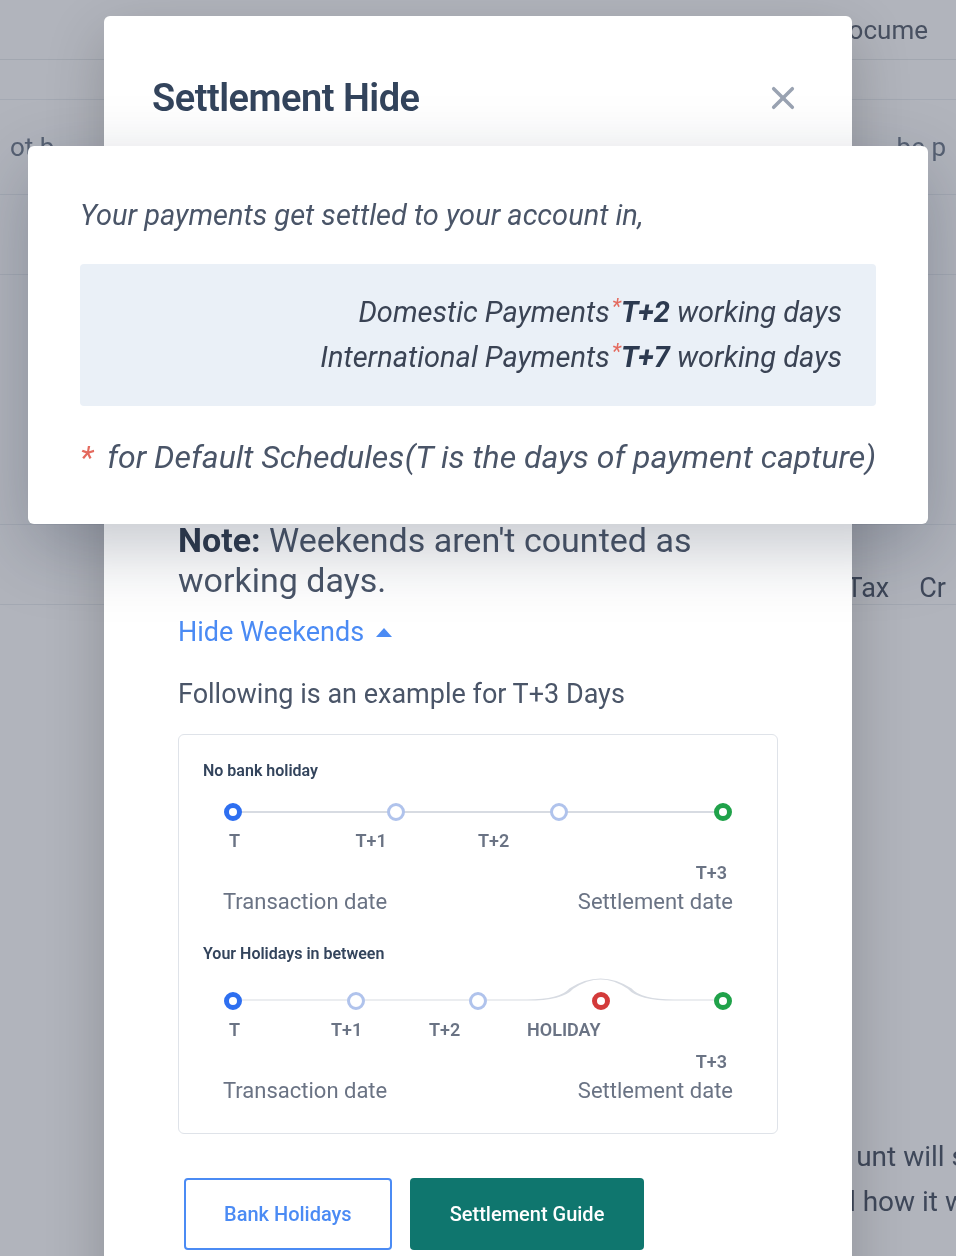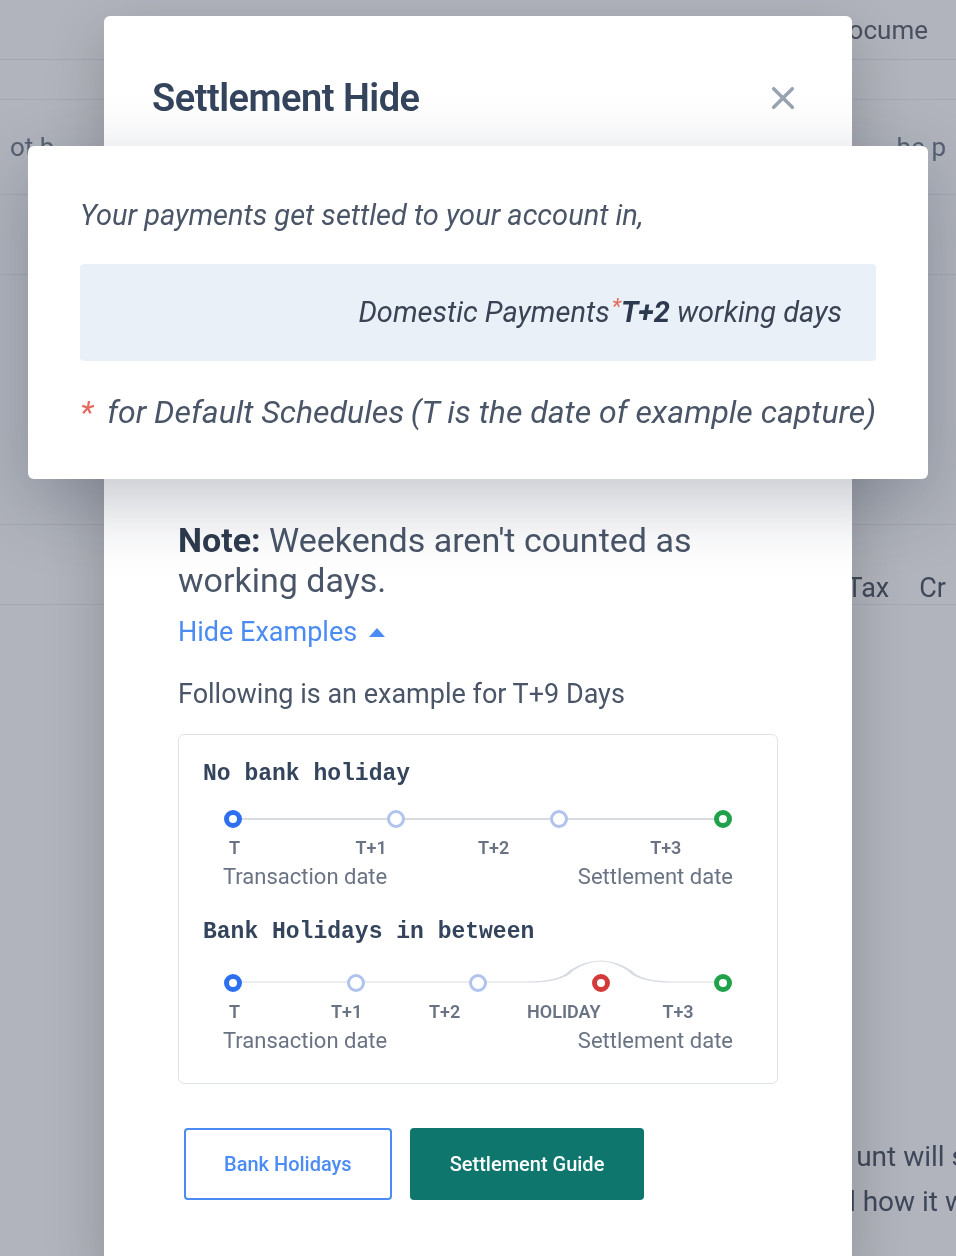--- a/index.html
+++ b/index.html
@@ -122,25 +122,24 @@
     color: #4a5568;
     margin-bottom: 24px;
   }
 
   .example-box {
     border: 1px solid #dfe3e9;
     border-radius: 6px;
     padding: 26px 24px 30px 24px;
   }
   .example-section-title {
-    font-size: 23px;
+    font-size: 16px;
     font-weight: 600;
     color: #33445c;
     margin-bottom: 20px;
-    font-family: Liberation Mono, monospace;
   }
   .timeline {
     position: relative;
     height: 24px;
     margin: 0 30px 6px 30px;
   }
   .timeline .track {
     position: absolute; left: 0; right: 0; top: 50%;
     height: 2px; background: #d7dbe2; transform: translateY(-50%);
   }
@@ -156,21 +155,21 @@
     background: #fff;
   }
   .node.blue-fill { border: 5px solid #2e6ff0; background: #fff; }
   .node.blue-ghost { border: 3px solid #b0c3ec; }
   .node.green-fill { border: 5px solid #20a24a; background: #fff; }
   .node.red-fill   { border: 5px solid #d33a3a; }
 
   .ticklabels { display:flex; margin: 0 30px 4px 30px; font-size: 18px; color:#6a7384; font-weight:600;}
   .ticklabels span { flex:1; text-align:left;}
   .ticklabels span:first-child { text-align:left; transform:translateX(-4px);}
-  .ticklabels span:last-child  { text-align:center; transform:translateX(4px);}
+  .ticklabels span:last-child  { text-align:right; transform:translateX(4px);margin-top:32px;}
 
   .row-labels { display:flex; justify-content:space-between; margin:6px 20px 0 20px; font-size:22px; color:#6a7384; }
   .spacer { height: 30px; }
 
   .buttons {
     display:flex; gap: 18px; margin-top: 44px;
     padding: 0 0 0 6px;
   }
   .btn {
     font-size: 20px;
@@ -284,25 +283,25 @@
 
   <div class="modal-body">
     
     <div style="height:370px;"></div>
 
     <div class="note-line">
       <b>Note:</b><span> Weekends aren't counted as working days.</span>
     </div>
 
     <div class="toggle-link">
-      <span>Hide Examples</span>
+      <span>Hide Weekends</span>
       <span class="caret-up-small"></span>
     </div>
 
-    <div class="example-lead">Following is an example for T+9 Days</div>
+    <div class="example-lead">Following is an example for T+3 Days</div>
 
     <div class="example-box">
       <div class="example-section-title">No bank holiday</div>
 
       <div class="timeline">
         <div class="track"></div>
         <div class="node blue-fill" style="left:0%;"></div>
         <div class="node blue-ghost" style="left:33.3%;"></div>
         <div class="node blue-ghost" style="left:66.6%;"></div>
         <div class="node green-fill" style="left:100%;"></div>
@@ -313,21 +312,21 @@
         <span>T+2</span>
         <span>T+3</span>
       </div>
       <div class="row-labels">
         <span>Transaction date</span>
         <span>Settlement date</span>
       </div>
 
       <div class="spacer"></div>
 
-      <div class="example-section-title">Bank Holidays in between</div>
+      <div class="example-section-title">Your Holidays in between</div>
 
       <div class="timeline" style="margin-top:26px;">
         <div class="track hump">
           <svg viewBox="0 0 100 40" preserveAspectRatio="none">
             <path d="M0 20 L60 20 Q67 20 69 12 Q75 -2 81 12 Q83 20 90 20 L100 20" fill="none" stroke="#d7dbe2" stroke-width="0.8"></path>
           </svg>
         </div>
         <div class="node blue-fill" style="left:0%;"></div>
         <div class="node blue-ghost" style="left:25%;"></div>
         <div class="node blue-ghost" style="left:50%;"></div>
@@ -360,21 +359,29 @@
 
   <div class="schedule-box">
     <div class="schedule-row">
       <span class="label">
         <span>Domestic Payments</span><span class="asterisk">*</span>
       </span>
       <span class="value">
         <b>T+2</b><span> working days</span>
       </span>
     </div>
+    <div class="schedule-row">
+      <span class="label">
+        <span>International Payments</span><span class="asterisk">*</span>
+      </span>
+      <span class="value">
+        <b>T+7</b><span> working days</span>
+      </span>
+    </div>
   </div>
 
   <div class="foot-row">
     <span class="left">
       <span class="ast">*</span><span> for Default Schedules</span>
     </span>
-    <span>(T is the date of example capture)</span>
+    <span>(T is the days of payment capture)</span>
   </div>
 </div>
 
 </body></html>

